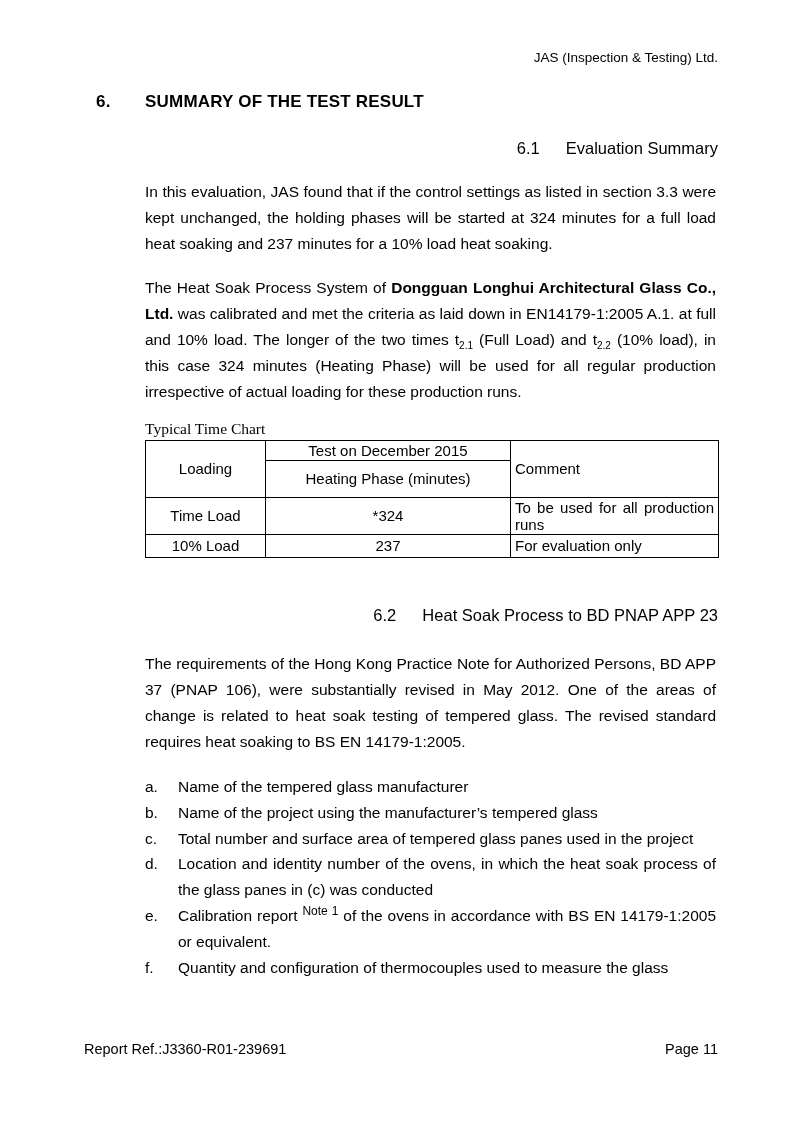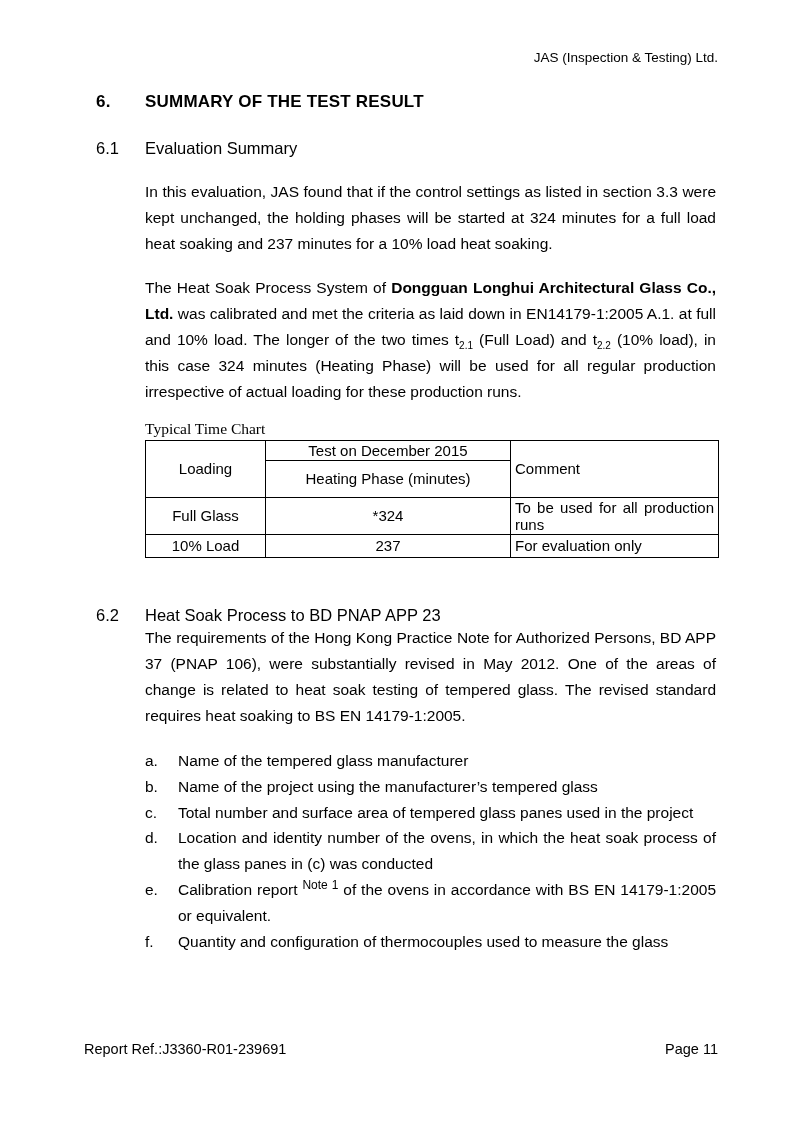--- a/index.html
+++ b/index.html
@@ -17,34 +17,34 @@
 
   .company-header {
     text-align:right;
     font-size:13.5px;
     line-height:20px;
   }
 
   .h-row { display:flex; align-items:baseline; }
   .h-num { width:49px; flex:0 0 49px; }
   .h1-row { margin-top:24px; font-size:17px; font-weight:bold; letter-spacing:0.2px; }
-  .h2-row { font-size:16.5px; font-weight:normal; }
+  .h2-row { font-size:16.5px; font-weight:normal;justify-content:flex-end; }
   .h2-61 { margin-top:27px; }
   .h2-62 { margin-top:48px; }
 
   .body-text {
     margin:0 0 0 49px;
     width:571px;
     font-size:15.5px;
     line-height:26px;
     text-align:justify;
   }
   .mt-p1 { margin-top:21px; }
   .mt-p2 { margin-top:18px; }
-  .mt-p3 { }
+  .mt-p3 { margin-top:26px; }
   b.inline-bold { font-weight:bold; }
   sub.tsub { font-size:10px; line-height:0; }
   sup.tsup { font-size:12px; line-height:0; }
 
   .table-caption {
     margin:15px 0 2px 49px;
     font-size:15.5px;
     font-family:Liberation Serif, serif;
   }
   table.time-chart {
@@ -117,21 +117,21 @@
       <tbody>
         <tr class="hdr-sub1">
           <td class="t-center t-top" rowspan="2">Loading</td>
           <td class="t-center t-top">Test on December 2015</td>
           <td class="t-top" rowspan="2">Comment</td>
         </tr>
         <tr class="hdr-sub2">
           <td class="t-center t-top">Heating Phase (minutes)</td>
         </tr>
         <tr class="row-full">
-          <td class="t-center">Full Glass</td>
+          <td class="t-center">Time Load</td>
           <td class="t-center">*324</td>
           <td class="t-justify">To be used for all production runs</td>
         </tr>
         <tr class="row-10">
           <td class="t-center">10% Load</td>
           <td class="t-center">237</td>
           <td>For evaluation only</td>
         </tr>
       </tbody>
     </table>

